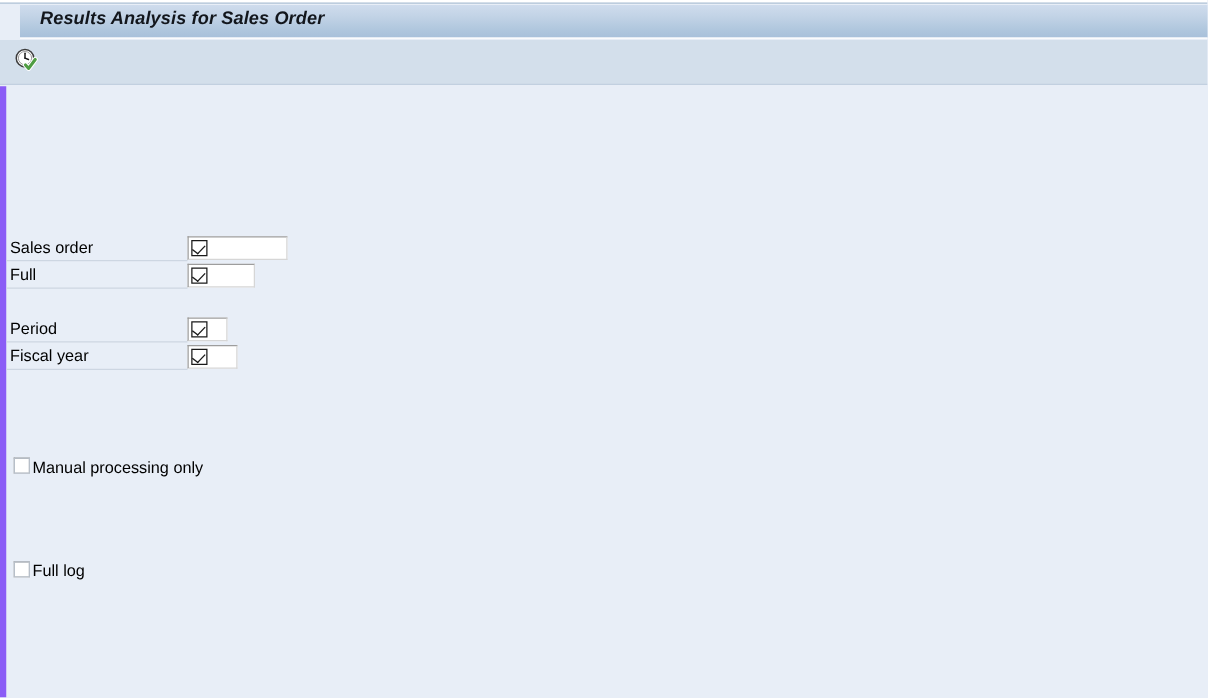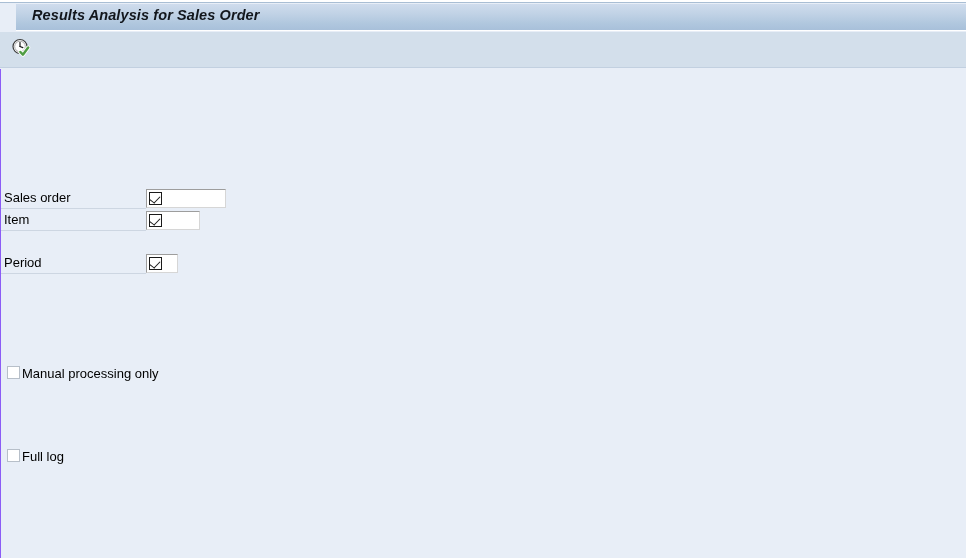--- a/index.html
+++ b/index.html
@@ -109,21 +109,21 @@
   }
 
   
   #screen-body {
     position: absolute;
     left: 0;
     top: 69px;
     width: 808px;
     height: 489px;
     background: #e8eef7;
-    border-left: 1px solid #8b5cf6;
+    border-left: 5px solid #8b5cf6;
     box-sizing: border-box;
   }
 
   
   .field-row {
     position: absolute;
     height: 21px;
     display: flex;
     align-items: center;
   }
@@ -256,33 +256,40 @@
   <div id="screen-body">
 
   <div class="field-row" style="left: 0px; top: 119px;">
         <div class="field-label" style="width: 145px;">Sales order</div>
         <div class="input-wrap" style="width: 80px;">
           <span class="multi-sel-glyph"></span>
           <input type="text" class="sel-input" placeholder="" style="">
         </div>
       </div>
       <div class="field-row" style="left: 0px; top: 141px;">
-        <div class="field-label" style="width: 145px;">Item</div>
+        <div class="field-label" style="width: 145px;">Full</div>
         <div class="input-wrap" style="width: 54px;">
           <span class="multi-sel-glyph"></span>
           <input type="text" class="sel-input" placeholder="" style="">
         </div>
       </div>
       <div class="field-row" style="left: 0px; top: 184px;">
         <div class="field-label" style="width: 145px;">Period</div>
         <div class="input-wrap" style="width: 32px;">
           <span class="multi-sel-glyph"></span>
           <input type="text" class="sel-input" placeholder="" style="">
         </div>
       </div>
+      <div class="field-row" style="left: 0px; top: 206px;">
+        <div class="field-label" style="width: 145px;">Fiscal year</div>
+        <div class="input-wrap" style="width: 40px;">
+          <span class="multi-sel-glyph"></span>
+          <input type="text" class="sel-input" placeholder="" style="">
+        </div>
+      </div>
       <div class="checkbox-row" style="left: 6px; top: 297px;">
         <span class="sap-checkbox"></span>
         <span class="checkbox-label">Manual processing only</span>
       </div>
       <div class="checkbox-row" style="left: 6px; top: 380px;">
         <span class="sap-checkbox"></span>
         <span class="checkbox-label">Full log</span>
       </div>
     </div>
 

